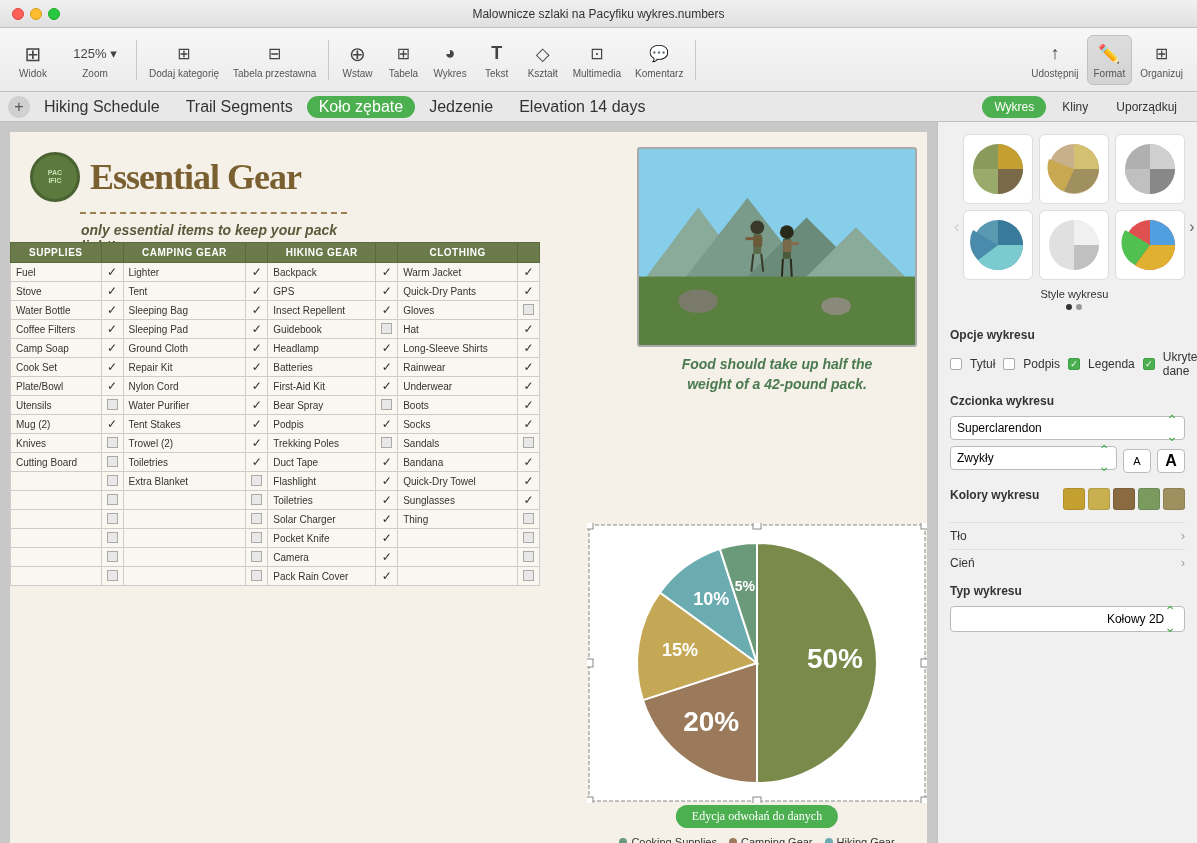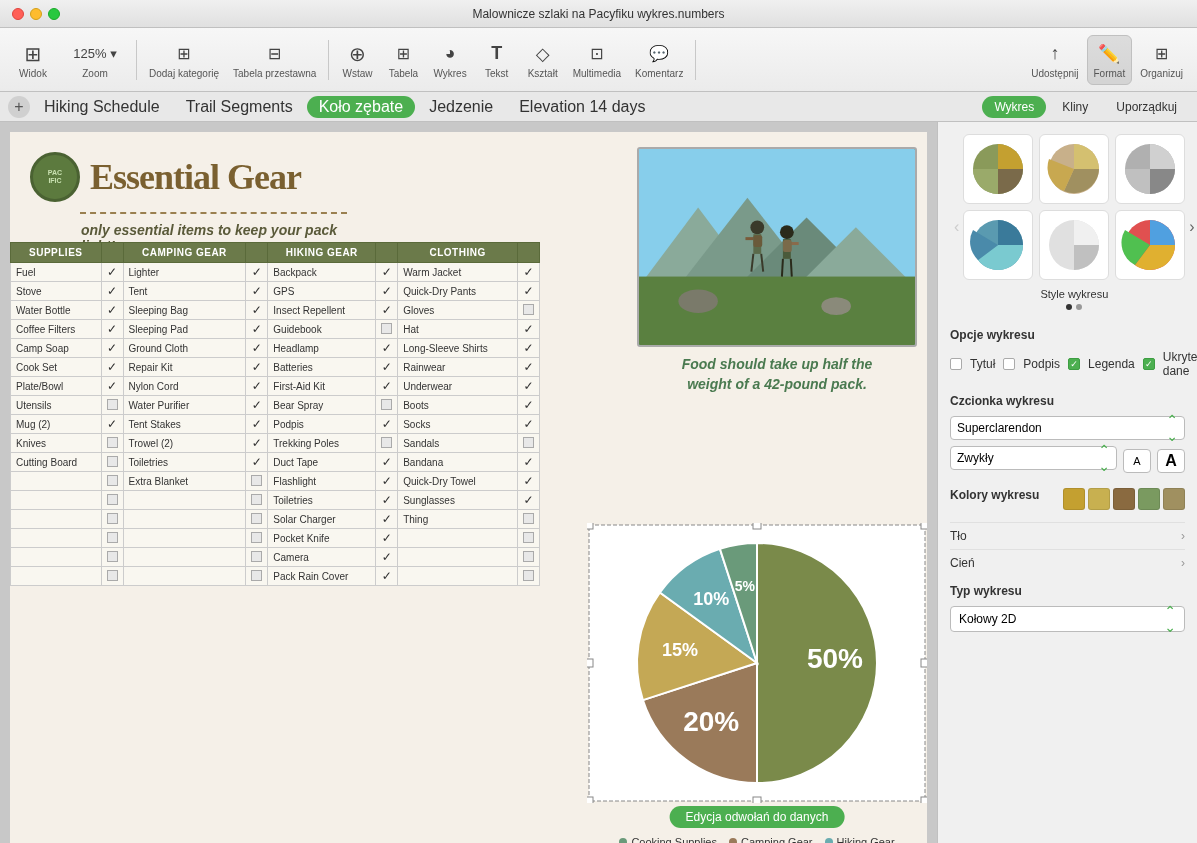--- a/index.html
+++ b/index.html
@@ -153,21 +153,21 @@
 
     .panel-expand-row {
       display: flex; align-items: center; justify-content: space-between;
       padding: 6px 0; border-top: 1px solid #e0e0e0; cursor: pointer;
     }
     .panel-expand-label { font-size: 12px; color: #333; font-weight: 500; }
     .panel-expand-arrow { color: #999; font-size: 12px; }
 
     .type-select-full {
       width: 100%; height: 26px; border: 1px solid #bbb; border-radius: 4px; background: white;
-      font-size: 12px; padding: 0 8px; display: flex; align-items: center; justify-content: space-between; cursor: pointer;
+      font-size: 12px; padding: 0 8px; display: flex; align-items: center; justify-content: flex-end; cursor: pointer;
     }
 
     
     .page-header {
       position: absolute;
       top: 20px; left: 20px;
       display: flex; align-items: center; gap: 10px;
     }
     .page-logo {
       width: 50px; height: 50px; border-radius: 25px; background: #5c7a3e;
@@ -233,21 +233,21 @@
     
     .chart-container {
       position: absolute;
       bottom: 20px; right: 0px;
       width: 340px; height: 300px;
     }
     .chart-edit-btn {
       position: absolute;
       bottom: -5px; left: 50%; transform: translateX(-50%);
       background: #4caf50; color: white; font-size: 12px; padding: 4px 16px;
-      border-radius: 12px; white-space: nowrap; cursor: pointer; font-weight: 500;
+      border-radius: 12px; white-space: nowrap; cursor: pointer; font-weight: 500; font-family: Liberation Serif, serif;
     }
     .chart-legend {
       position: absolute;
       bottom: -25px; left: 0; right: 0;
       display: flex; gap: 12px; justify-content: center; font-size: 11px; color: #333;
     }
     .legend-item { display: flex; align-items: center; gap: 4px; }
     .legend-dot { width: 8px; height: 8px; border-radius: 50%; }
 
     

